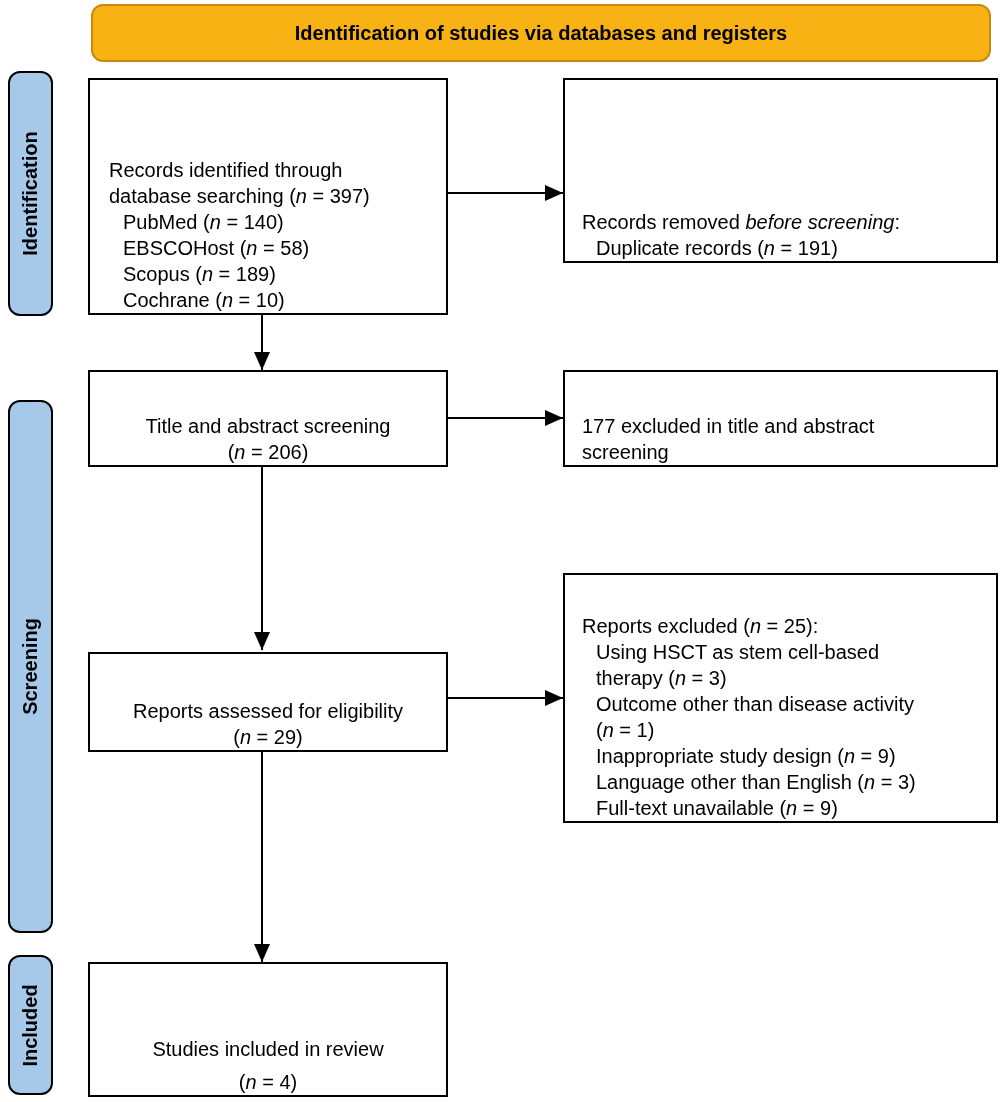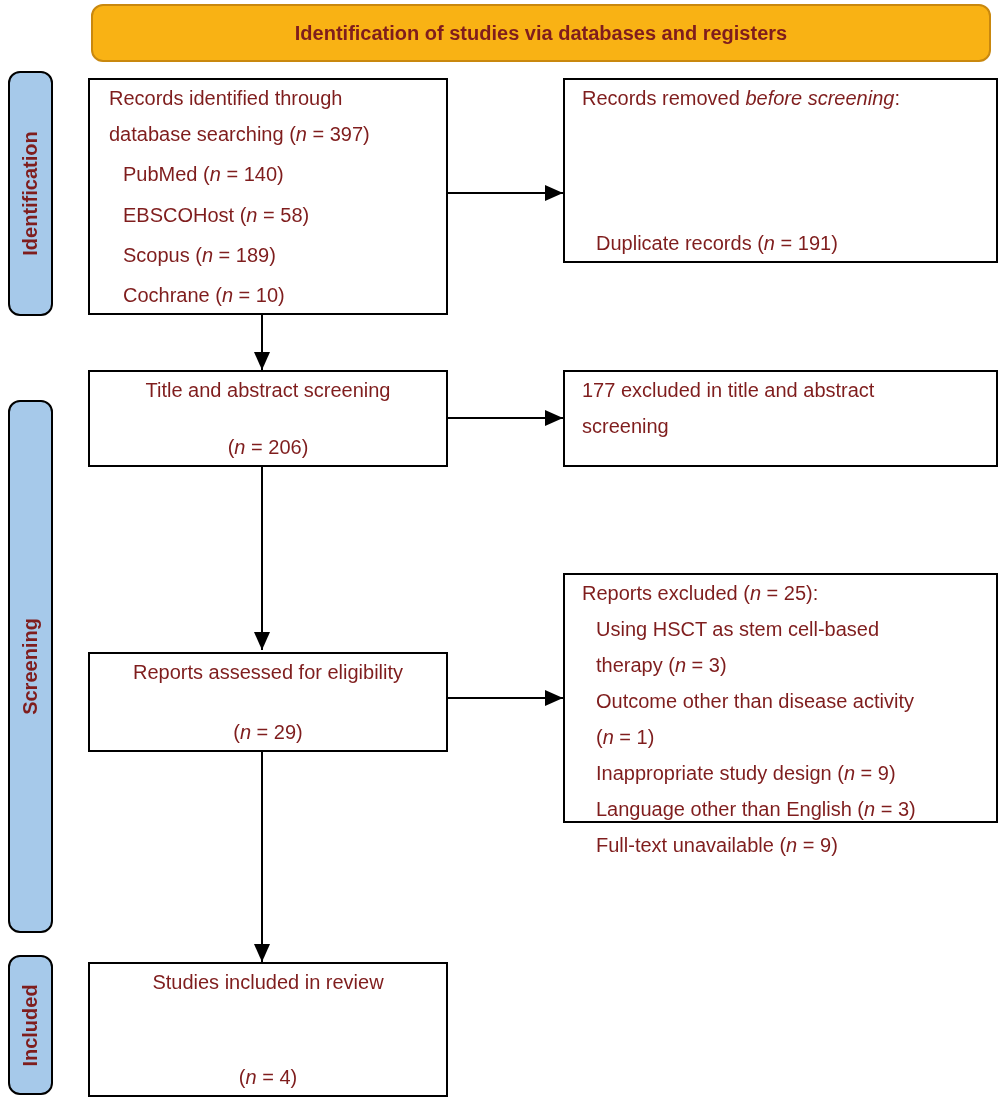--- a/index.html
+++ b/index.html
@@ -2,21 +2,21 @@
 <html><head>
 <meta charset="utf-8">
 <style>
   html, body { margin: 0; padding: 0; background: #ffffff; }
   .canvas {
     position: relative;
     width: 1001px;
     height: 1102px;
     background: #ffffff;
     font-family: "Liberation Sans", "DejaVu Sans", sans-serif;
-    color: #7f1d1d;
+    color: #000000;
     overflow: hidden;
   }
 
   
   .banner {
     position: absolute;
     left: 91px; top: 4px;
     width: 900px; height: 58px;
     box-sizing: border-box;
     border: 2px solid #c9880e;
@@ -51,31 +51,31 @@
   #stage-included       { top: 955px; height: 140px; }
 
   
   .flow-box {
     position: absolute;
     background: #ffffff;
     border: 2px solid #000000;
     box-sizing: border-box;
     display: flex;
     flex-direction: column;
-    justify-content: space-between;
+    justify-content: flex-end;
     font-size: 20px;
-    line-height: 36px;
+    line-height: 26px;
   }
   .flow-box.centered { align-items: center; text-align: center; }
   .flow-box .indent { margin-left: 14px; }
   .flow-box .limit  { max-width: 340px; }
 
   #box-records-identified      { left: 88px;  top: 78px;  width: 360px; height: 237px; padding: 0 18px 0 19px; }
   #box-records-removed         { left: 563px; top: 78px;  width: 435px; height: 185px; padding: 0 18px 0 17px; }
-  #box-title-abstract          { left: 88px;  top: 370px; width: 360px; height: 97px; gap: 16px;  }
+  #box-title-abstract          { left: 88px;  top: 370px; width: 360px; height: 97px;  }
   #box-excluded-title-abstract { left: 563px; top: 370px; width: 435px; height: 97px;  padding: 0 18px 0 17px; }
   #box-reports-excluded        { left: 563px; top: 573px; width: 435px; height: 250px; padding: 0 18px 0 17px; }
   #box-reports-assessed        { left: 88px;  top: 620px; width: 360px; height: 100px; margin-top: 32px; }
   #box-studies-included        { left: 88px;  top: 962px; width: 360px; height: 135px; gap: 7px; }
 
   
   .arrows { position: absolute; left: 0; top: 0; }
   .arrows line { stroke: #000000; stroke-width: 2; }
   .arrows .head { fill: #000000; }
 </style>

